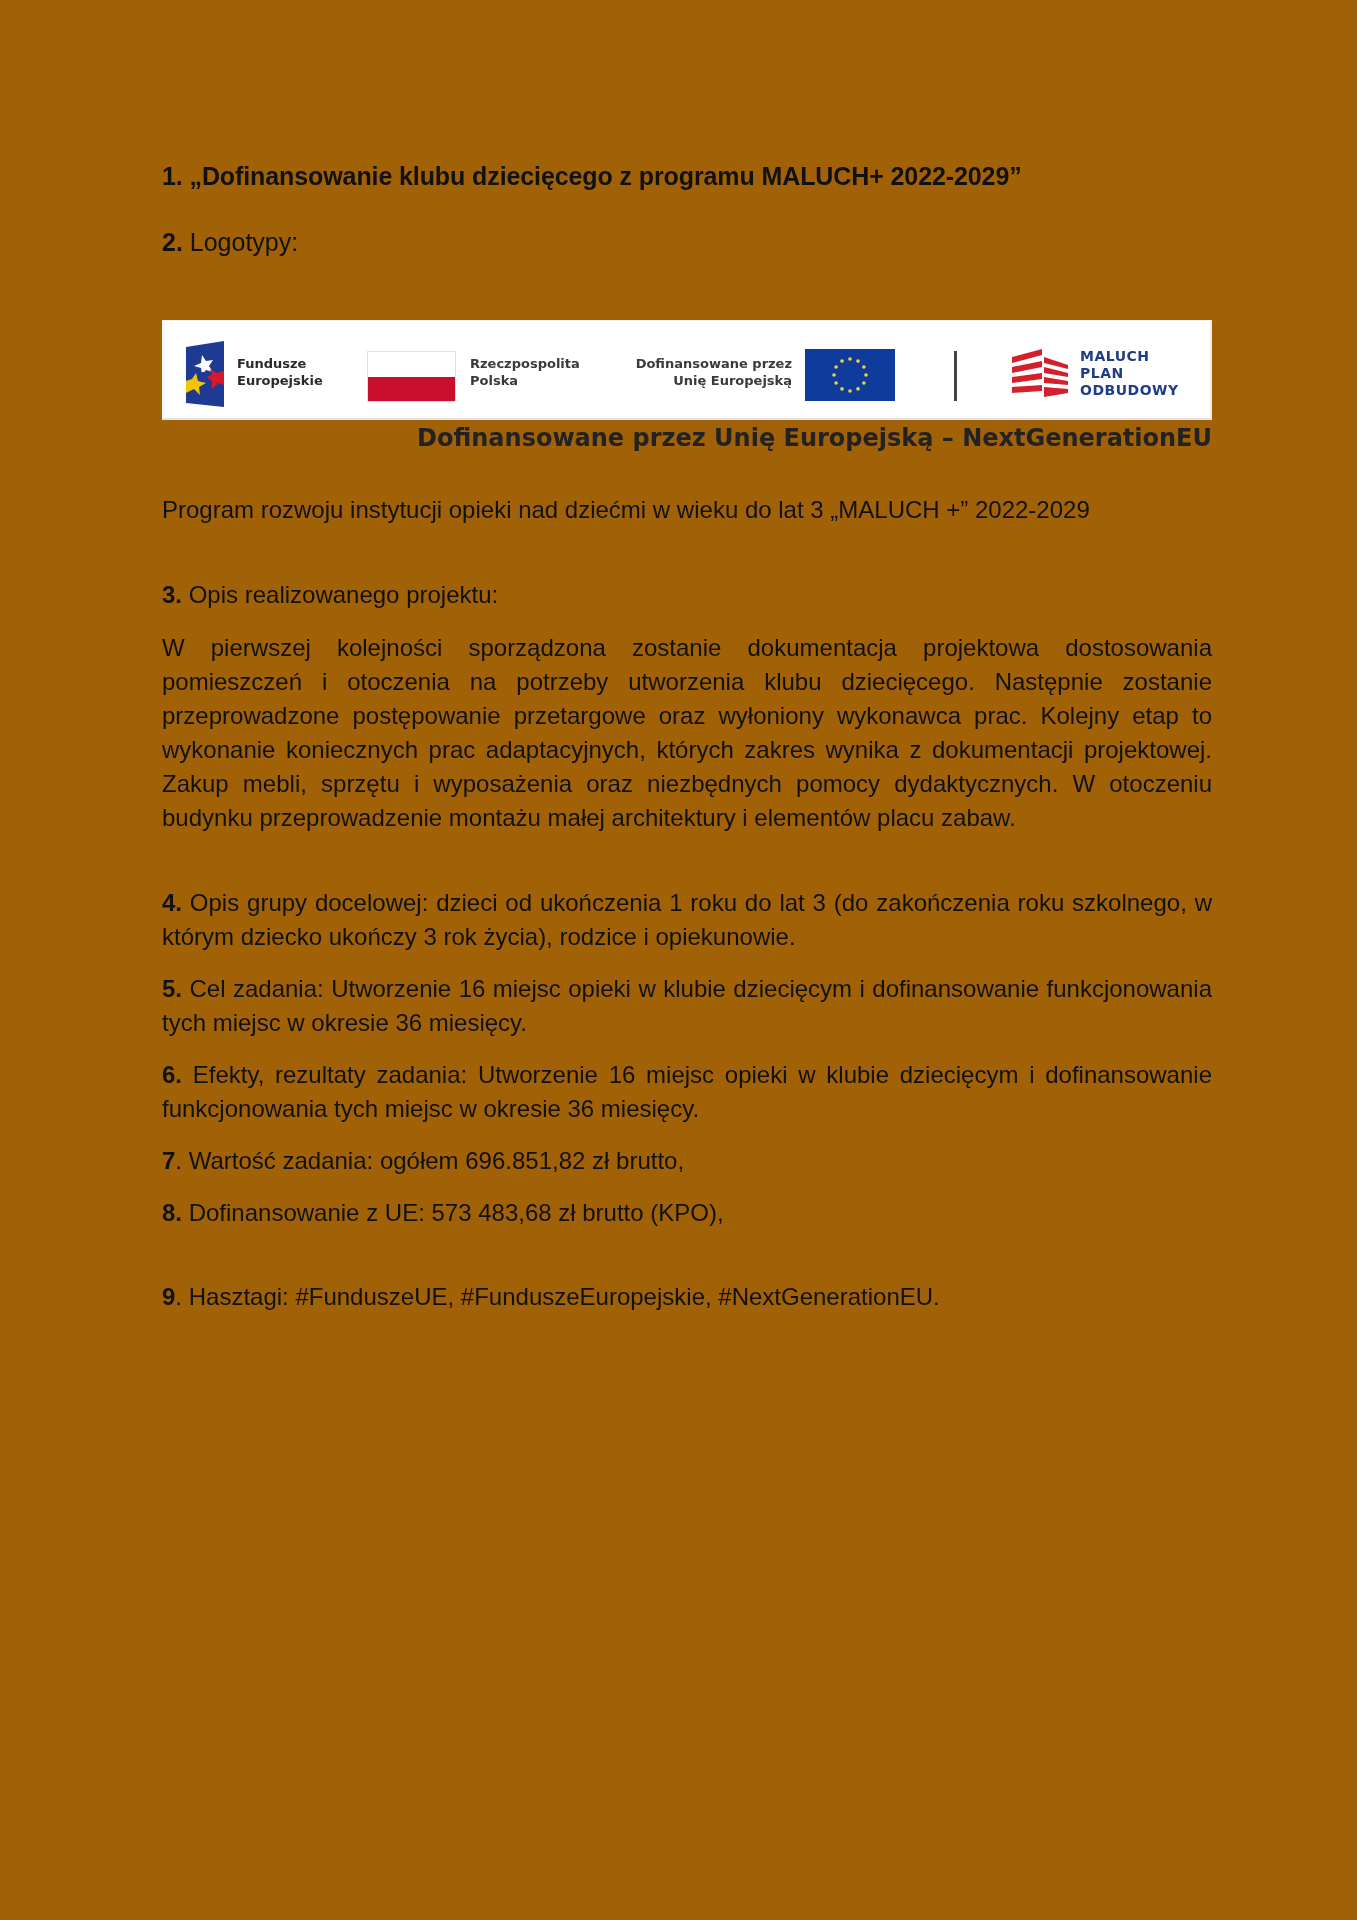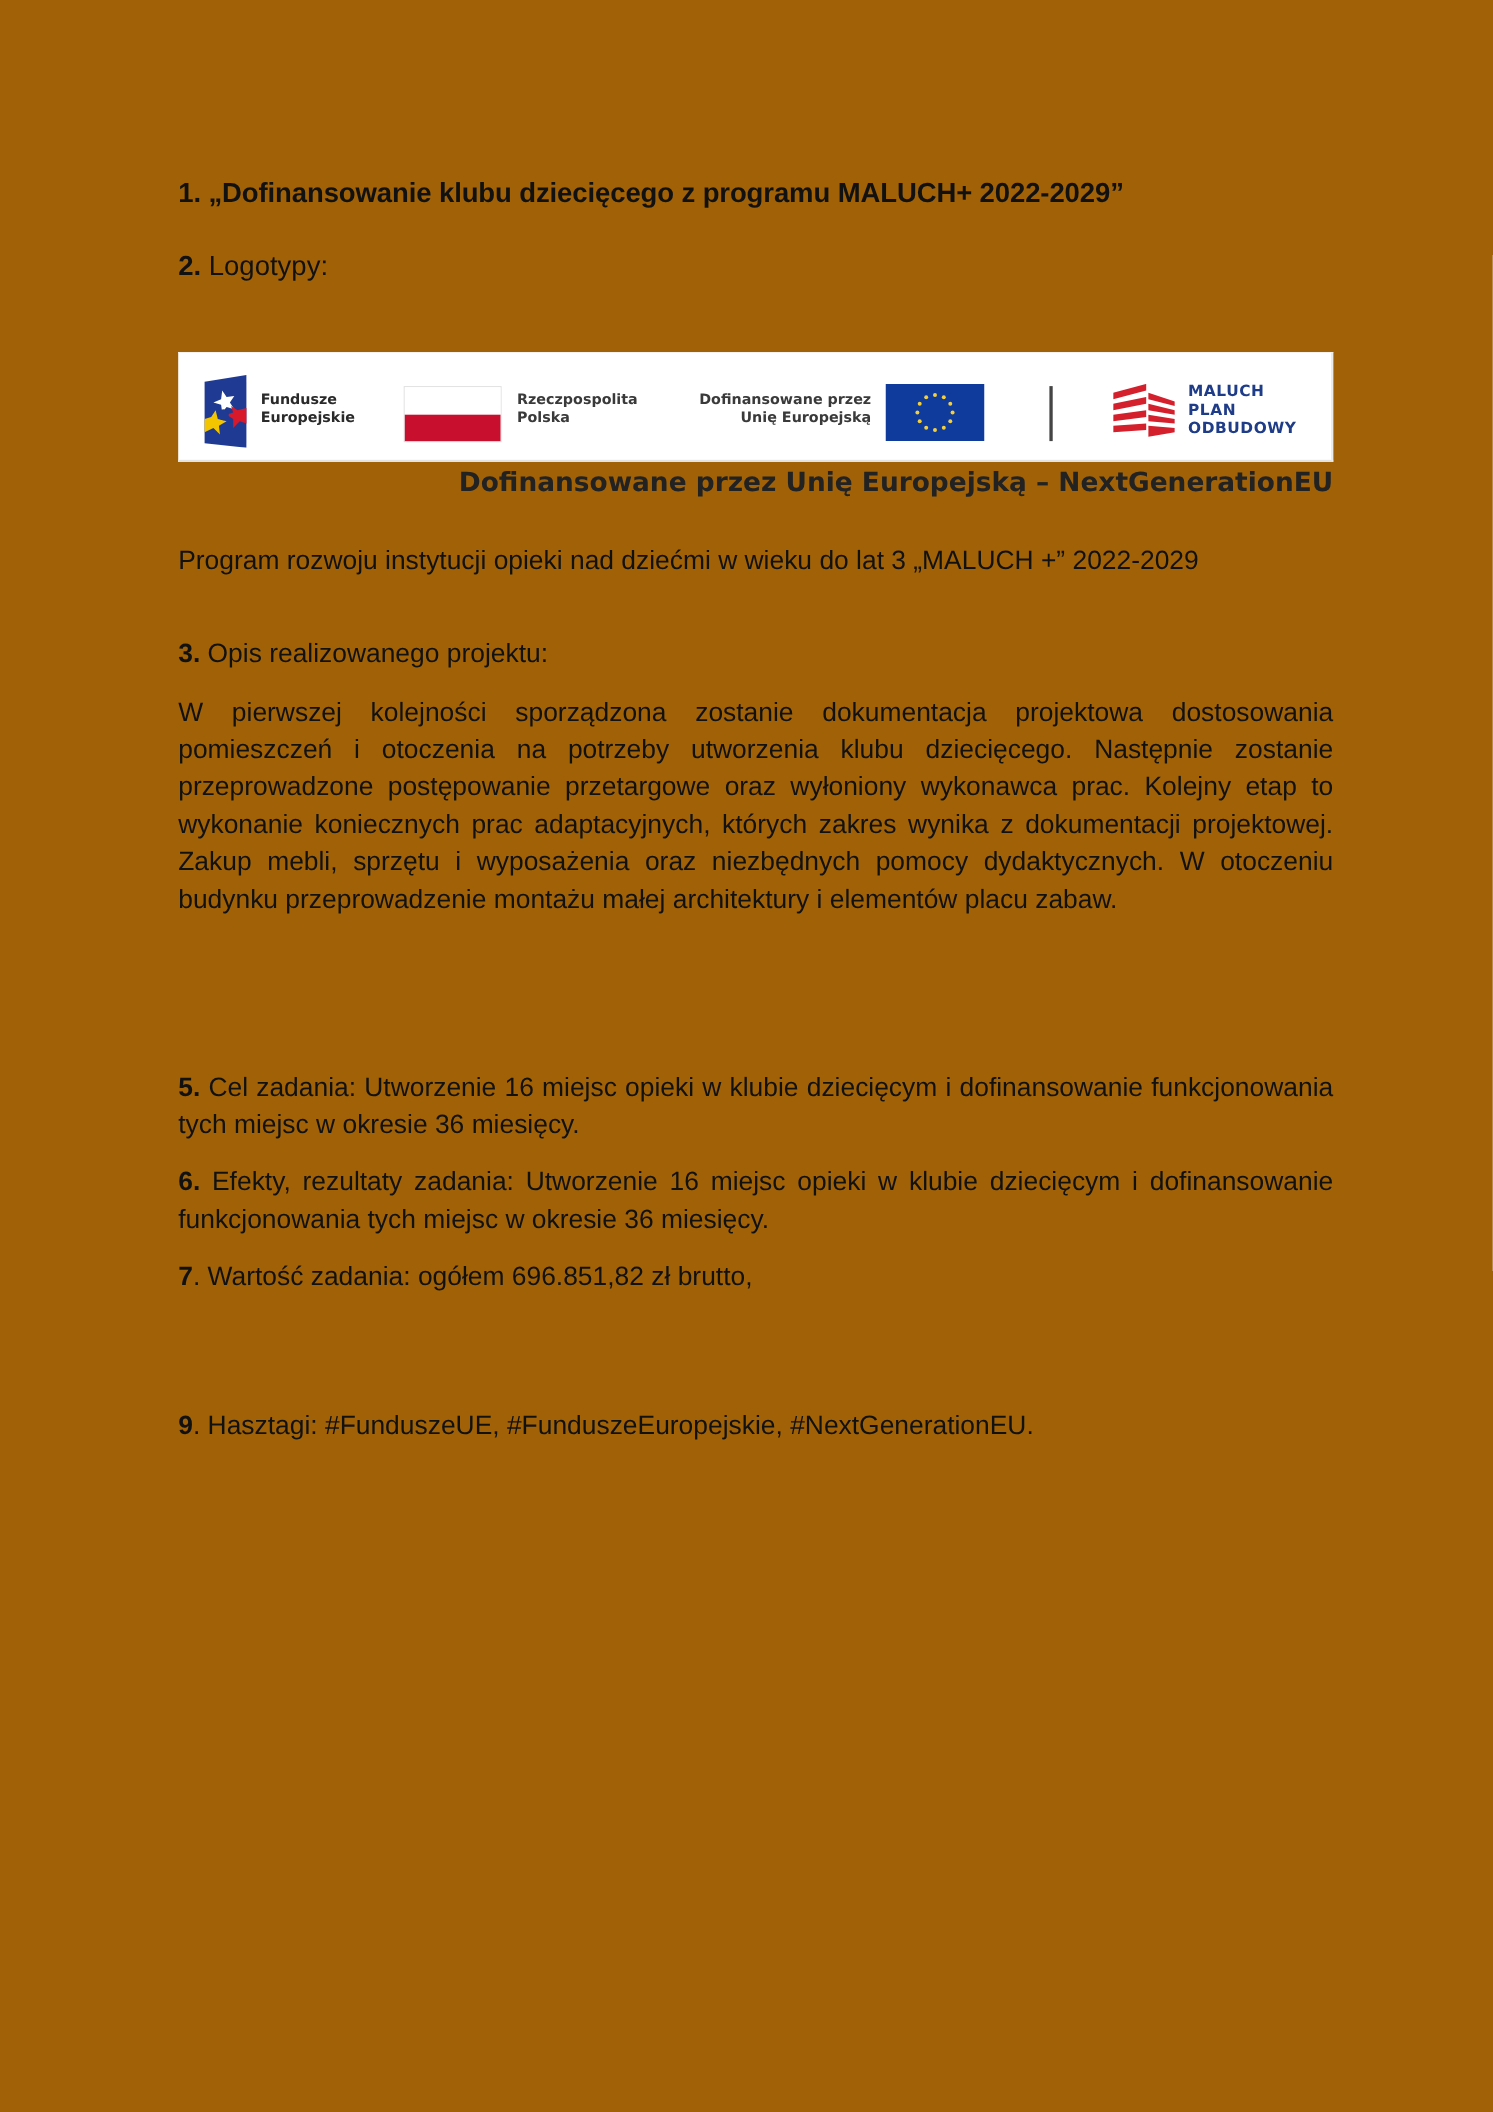--- a/index.html
+++ b/index.html
@@ -110,31 +110,37 @@
   <div class="logo-caption">Dofinansowane przez Unię Europejską – NextGenerationEU</div>
 
   <div class="para" style="top: 493px;">Program rozwoju instytucji opieki nad dziećmi w wieku do lat 3 „MALUCH +” 2022-2029</div>
 
   <div class="block" style="top: 578px; text-align:left;">
     <span class="num">3.</span><span> Opis realizowanego projektu:</span>
   </div>
 
   <div class="para" style="top: 631px; text-align-last: left;">W pierwszej kolejności sporządzona zostanie dokumentacja projektowa dostosowania pomieszczeń i otoczenia na potrzeby utworzenia klubu dziecięcego. Następnie zostanie przeprowadzone postępowanie przetargowe oraz wyłoniony wykonawca prac. Kolejny etap to wykonanie koniecznych prac adaptacyjnych, których zakres wynika z dokumentacji projektowej.  Zakup mebli, sprzętu i wyposażenia oraz niezbędnych pomocy dydaktycznych. W otoczeniu budynku przeprowadzenie montażu małej architektury i elementów placu zabaw.</div>
 
+  <div class="block" style="top: 886px; text-align-last: left;">
+    <span class="num">4.</span><span> Opis grupy docelowej: dzieci od ukończenia 1 roku do lat 3 (do zakończenia roku szkolnego, w którym dziecko ukończy 3 rok życia), rodzice i opiekunowie.</span>
+  </div>
 
   <div class="block" style="top: 972px; text-align-last: left;">
     <span class="num">5.</span><span> Cel zadania: Utworzenie 16 miejsc opieki w klubie dziecięcym i dofinansowanie funkcjonowania tych miejsc w okresie 36 miesięcy.</span>
   </div>
 
   <div class="block" style="top: 1058px; text-align-last: left;">
     <span class="num">6.</span><span> Efekty, rezultaty zadania: Utworzenie 16 miejsc opieki w klubie dziecięcym i dofinansowanie funkcjonowania tych miejsc w okresie 36 miesięcy.</span>
   </div>
 
   <div class="block" style="top: 1144px; text-align:left;">
     <span class="num">7</span><span>. Wartość zadania: ogółem 696.851,82 zł brutto,</span>
   </div>
 
+  <div class="block" style="top: 1196px; text-align:left;">
+    <span class="num">8.</span><span> Dofinansowanie z UE: 573 483,68 zł brutto (KPO),</span>
+  </div>
 
   <div class="block" style="top: 1248px; text-align:left;margin-top:32px;">
     <span class="num">9</span><span>. Hasztagi: #FunduszeUE, #FunduszeEuropejskie, #NextGenerationEU.</span>
   </div>
 
 </div>
 
 </body></html>

